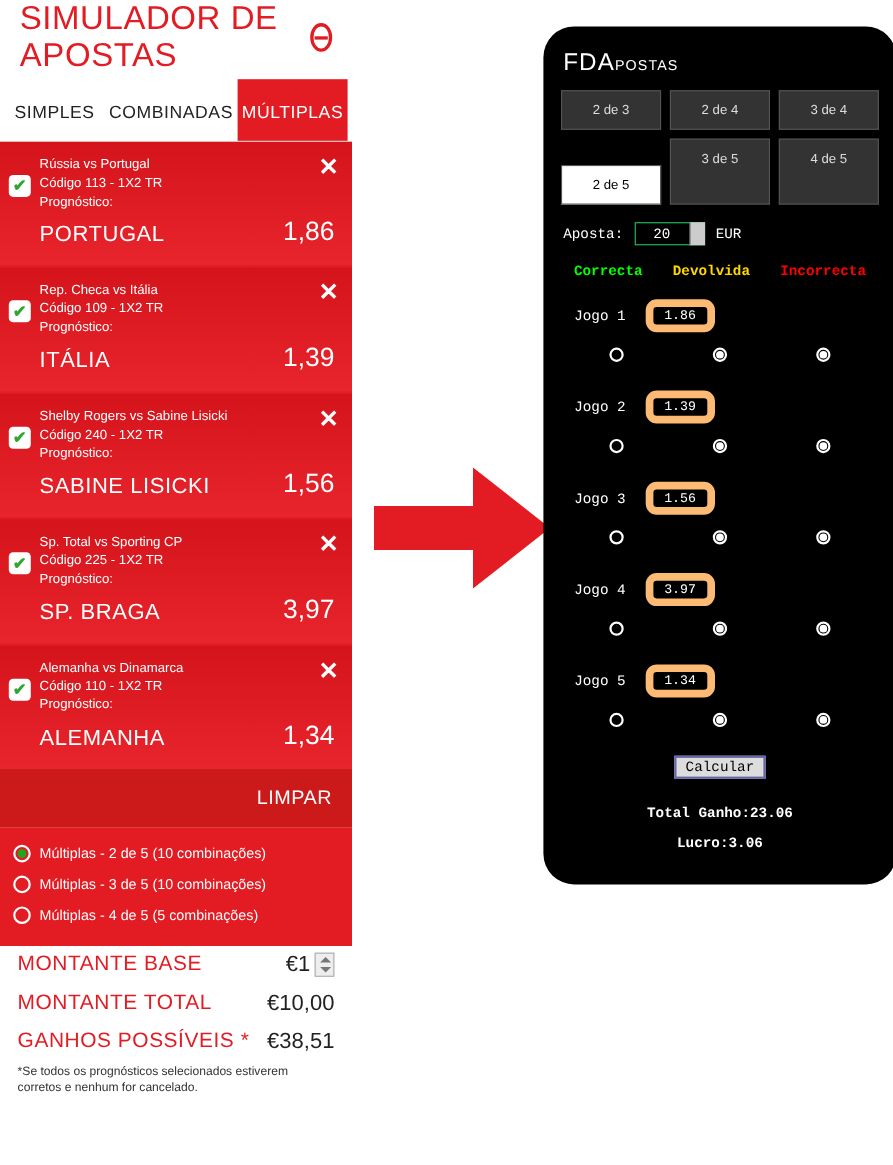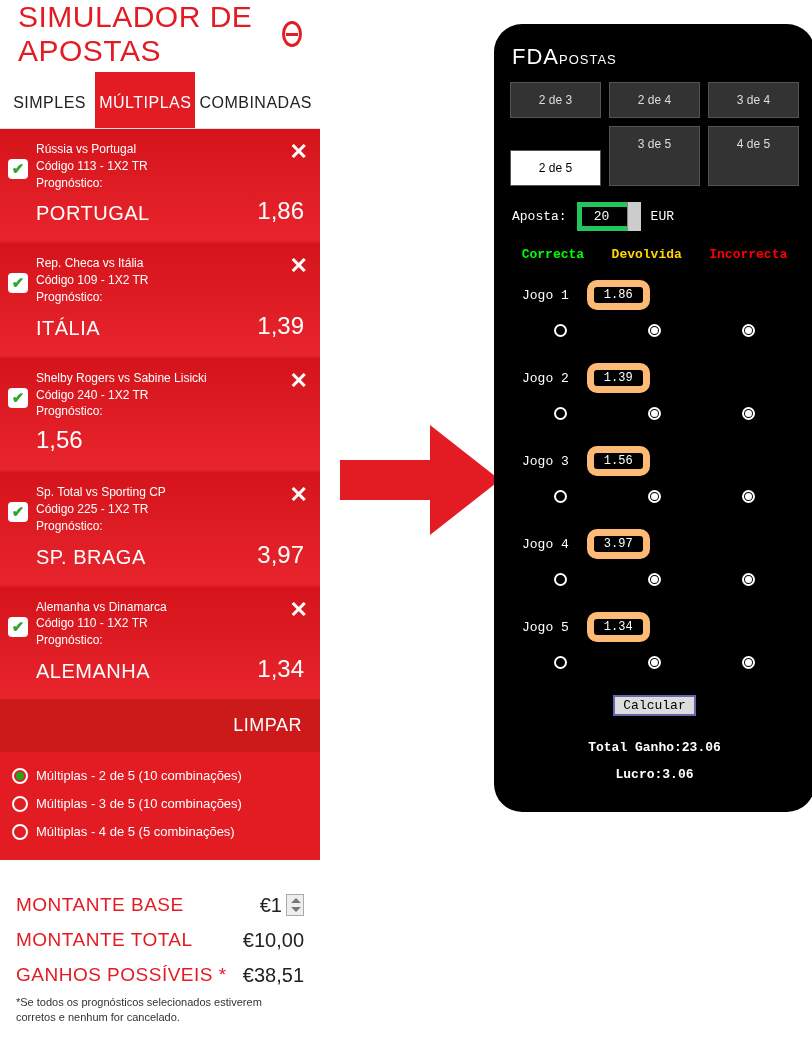--- a/index.html
+++ b/index.html
@@ -27,42 +27,42 @@
   .pick-odd { color: #fff; font-family: Impact, 'Arial Narrow Bold', sans-serif; font-stretch: condensed; font-size: 24px; }
 
   .clear-row { background: #cc1a1a; text-align: right; padding: 16px 18px; }
   .clear-btn { color: #fff; font-family: Impact, 'Arial Narrow Bold', sans-serif; font-stretch: condensed; font-size: 18px; letter-spacing: 0.5px; cursor: pointer; }
 
   .mult-opts { background: #e31b23; padding: 10px 12px 14px 12px; }
   .mult-row { display: flex; align-items: center; gap: 8px; padding: 6px 0; color: #fff; font-size: 13px; cursor: pointer; }
   .radio { width: 16px; height: 16px; border: 2px solid #fff; border-radius: 50%; display: inline-block; position: relative; }
   .radio.sel::after { content: ""; position: absolute; inset: 2px; border-radius: 50%; background: #1fa61f; }
 
-  .totals { padding: 28px 16px 12px 16px; }
+  .totals { padding: 0 16px 12px 16px; }
   .t-row { display: flex; justify-content: space-between; align-items: center; padding: 6px 0; }
   .t-label { font-family: Impact, 'Arial Narrow Bold', sans-serif; font-stretch: condensed; font-size: 19px; color: #e31b23; letter-spacing: 0.5px; }
   .t-val { font-family: Impact, 'Arial Narrow Bold', sans-serif; font-stretch: condensed; font-size: 20px; color: #222; }
   .spin { display:inline-flex; align-items:center; gap:4px; }
   .spin-box { width: 18px; height: 22px; border: 1px solid #aaa; background: #eee; position: relative; }
   .spin-box::before { content:""; position:absolute; top:3px; left:4px; border-left:5px solid transparent; border-right:5px solid transparent; border-bottom:5px solid #777; }
   .spin-box::after { content:""; position:absolute; bottom:3px; left:4px; border-left:5px solid transparent; border-right:5px solid transparent; border-top:5px solid #777; }
   .footnote { font-size: 11px; color: #333; line-height: 1.35; padding: 2px 0 8px 0; }
 
   
   .arrow { position: absolute; left: 340px; top: 420px; width: 160px; height: 120px; }
 
   
   .right { position: absolute; left: 494px; top: 24px; width: 321px; background: #000; border-radius: 28px; padding: 14px 14px 24px 14px; color: #fff; font-family: 'Courier New', monospace; font-size: 13px; }
   .logo { font-family: Impact, 'Arial Narrow Bold', sans-serif; font-size: 22px; letter-spacing: 1px; padding: 6px 4px 12px 4px; }
   .logo small { font-size: 13px; letter-spacing: 1px; }
   .grid { display: grid; grid-template-columns: repeat(3,1fr); gap: 8px; padding: 0 2px 10px 2px; }
   .gbtn { background: #333; border:1px solid #555; color:#ddd; text-align:center; padding: 10px 0; font-family: Arial; font-size: 12px; cursor:pointer; }
   .gbtn.sel { background: #fff; color:#000;margin-top:24px; }
   .ap-row { display:flex; align-items:center; gap:10px; padding: 6px 4px 14px 4px; }
-  .ap-input { background:#000; color:#fff; border:5px solid #22c55e; width:64px; text-align:center; font-family:'Courier New'; font-size:13px; padding:2px 16px 2px 2px; position:relative; }
+  .ap-input { background:#000; color:#fff; border:1px solid #22c55e; width:64px; text-align:center; font-family:'Courier New'; font-size:13px; padding:2px 16px 2px 2px; position:relative; }
   .ap-wrap { position:relative; display:inline-block; }
   .ap-spin { position:absolute; right:0; top:0; width:14px; height:100%; background:#ccc; border-left:1px solid #888; }
   .hdr-row { display:flex; justify-content:space-around; padding: 2px 0 10px 0; font-weight:bold; }
   .hdr-c { color:#0f0; } .hdr-d { color:#ffd700; } .hdr-i { color:#f00; }
   .game-block { padding: 4px 6px 0 6px; }
   .game-line { display:flex; align-items:center; gap:18px; padding: 4px 0 8px 8px; }
   .game-odd { border:7px solid #fdba74; border-radius: 10px; padding: 1px 10px; font-size:12px; }
   .radio-row { display:flex; justify-content:space-around; padding: 6px 0 18px 0; }
   .rdot { width:13px; height:13px; border:2px solid #fff; border-radius:50%; cursor:pointer; background:#000; }
   .rdot.filled::after { content:""; display:block; width:7px; height:7px; background:#fff; border-radius:50%; margin:1px; }
@@ -74,22 +74,22 @@
 <body>
 
 <div class="left">
   <div class="sim-header">
     <div class="sim-title">SIMULADOR DE APOSTAS</div>
     <div class="minus-circ"></div>
   </div>
 
   <div class="tabs">
     <div class="tab">SIMPLES</div>
+    <div class="tab">COMBINADAS</div>
     <div class="tab active">MÚLTIPLAS</div>
-    <div class="tab">COMBINADAS</div>
   </div>
 
   <div class="picks" id="picks">
       <div class="pick">
         <div class="check">✔</div>
         <div class="close-x">✕</div>
         <div class="pick-line">Rússia vs Portugal</div>
         <div class="pick-line">Código 113 - 1X2 TR</div>
         <div class="pick-line">Prognóstico:</div>
         <div class="pick-row">
@@ -108,20 +108,21 @@
           <span class="pick-odd">1,39</span>
         </div>
       </div>
       <div class="pick">
         <div class="check">✔</div>
         <div class="close-x">✕</div>
         <div class="pick-line">Shelby Rogers vs Sabine Lisicki</div>
         <div class="pick-line">Código 240 - 1X2 TR</div>
         <div class="pick-line">Prognóstico:</div>
         <div class="pick-row">
+          <span class="pick-name">SABINE LISICKI</span>
           <span class="pick-odd">1,56</span>
         </div>
       </div>
       <div class="pick">
         <div class="check">✔</div>
         <div class="close-x">✕</div>
         <div class="pick-line">Sp. Total vs Sporting CP</div>
         <div class="pick-line">Código 225 - 1X2 TR</div>
         <div class="pick-line">Prognóstico:</div>
         <div class="pick-row">

